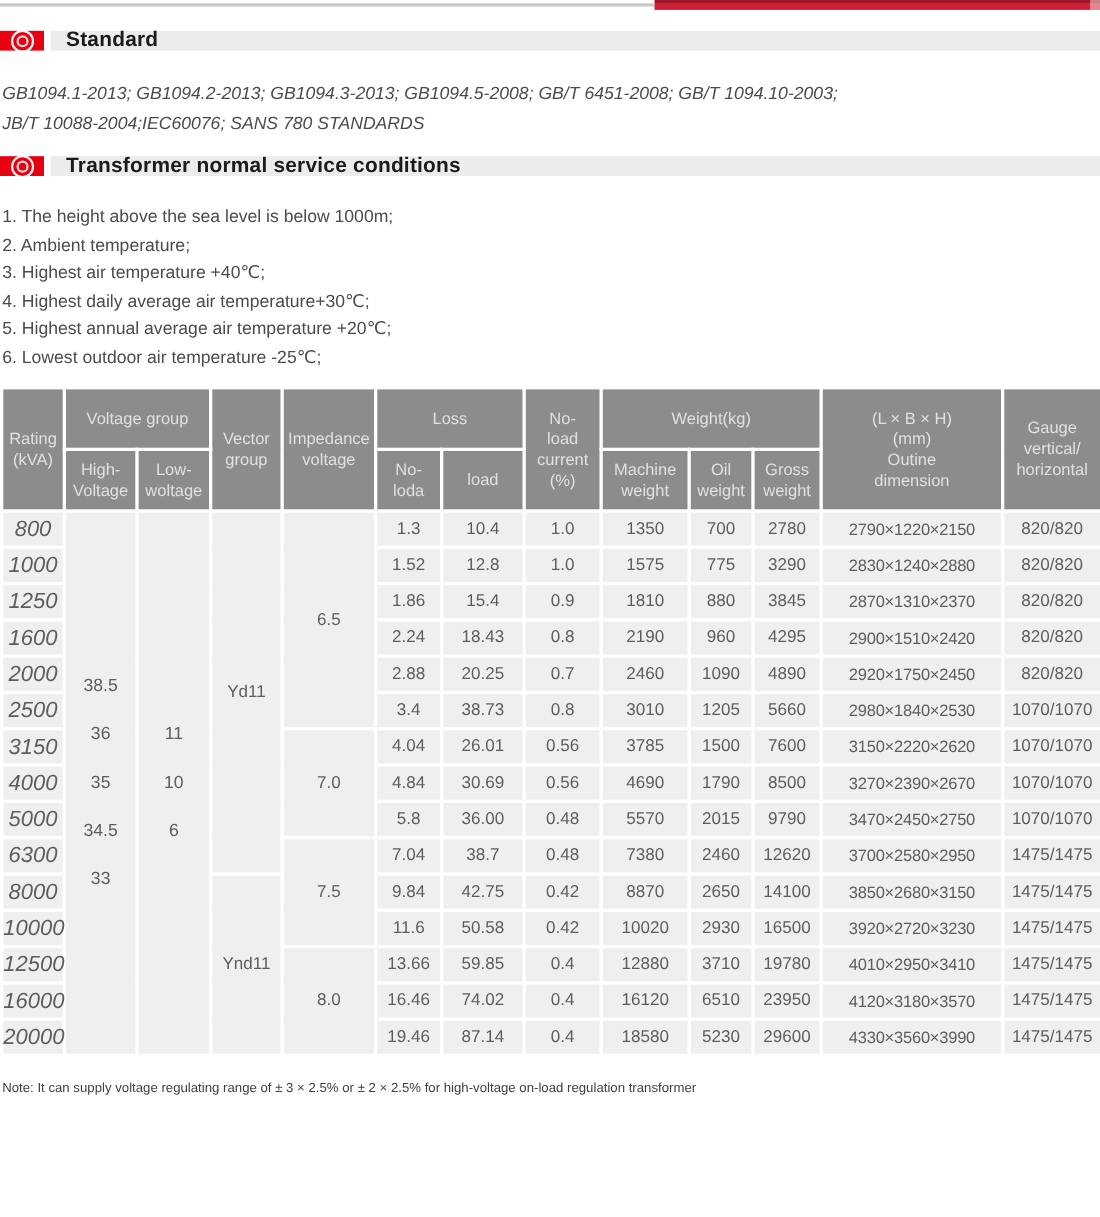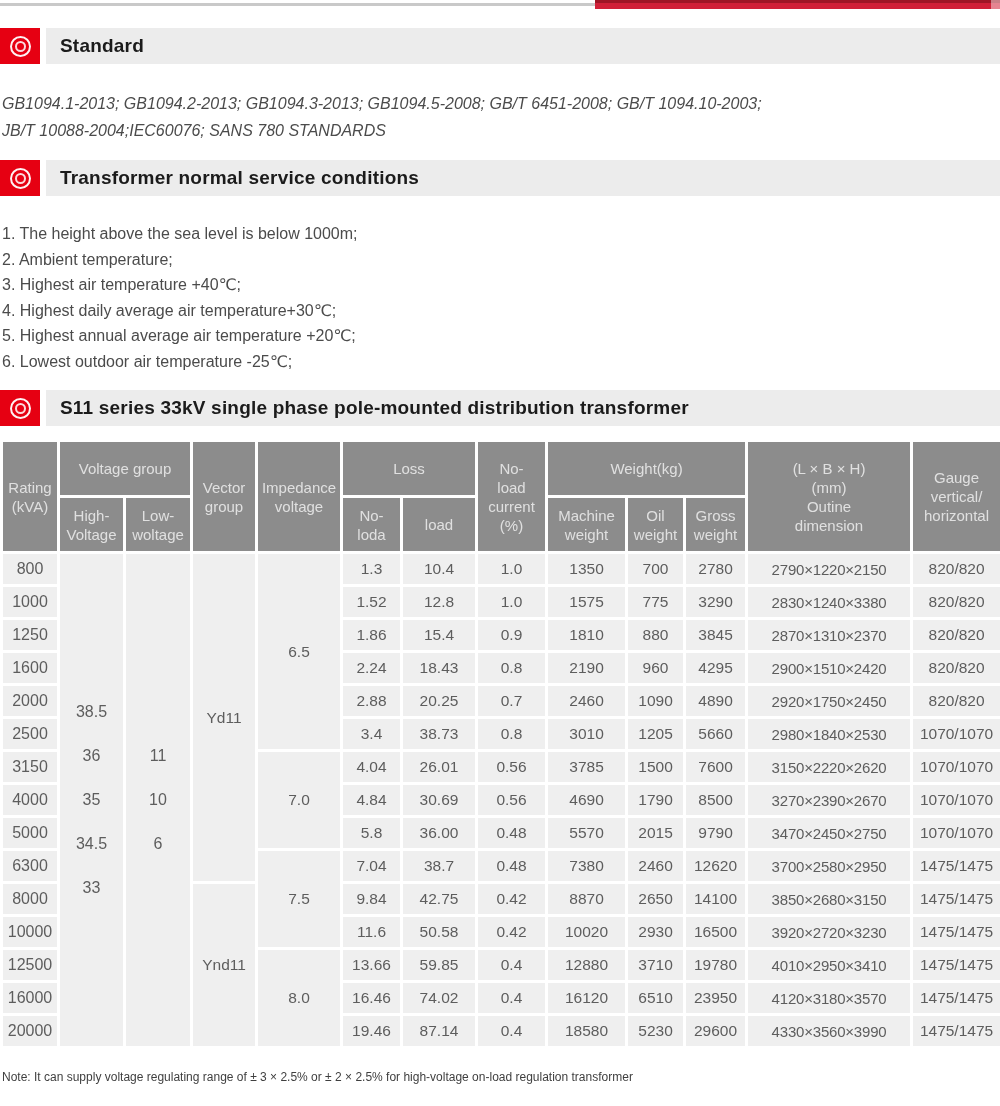--- a/index.html
+++ b/index.html
@@ -9,40 +9,40 @@
   
   .topbar { display:flex; align-items:flex-start; height:12px; }
   .topbar-line { flex:1; height:3px; background:#c9c9c9; margin-top:3px; }
   .topbar-red { width:405px; height:9px;
     background:linear-gradient(to bottom,#9e1626 0,#9e1626 3px,#d02038 3px,#d02038 100%);
     position:relative; }
   .topbar-red:after { content:""; position:absolute; right:0; top:0; width:9px; height:9px;
     background:rgba(255,255,255,.45); }
 
   
-  .section-header { display:flex; align-items:stretch; height:36px; margin-top:16px; }
+  .section-header { display:flex; align-items:stretch; height:18px; margin-top:16px; }
   .logo-icon { width:40px; background:#e60012; display:flex; align-items:center; justify-content:center; margin-right:6px; flex:0 0 40px; }
   .ring { width:21px; height:21px; border:2px solid rgba(255,255,255,.95); border-radius:50%;
     display:flex; align-items:center; justify-content:center; box-sizing:border-box; }
   .ring-inner { width:11px; height:11px; border:2px solid rgba(255,255,255,.85); border-radius:50%; box-sizing:border-box; }
   .section-bar { flex:1; background:#ececec; display:flex; align-items:center; padding-left:14px; }
   .section-bar h2 { margin:0; font-size:19px; font-weight:bold; color:#1b1b1b; letter-spacing:.2px; }
 
   .std-text { margin:26px 0 0 2px; font-size:16px; line-height:27px; white-space:pre-line; color:#4b4b4b;font-style:italic; }
 
   .conditions { margin:25px 17px 0 2px; }
   .cond-item { font-size:16px; line-height:25.5px; color:#4b4b4b; }
 
   
   table.spec { border-collapse:collapse; table-layout:fixed; width:1000px; margin-top:13px; }
   .spec th { background:#8c8c8c; color:#e0e0e0; font-weight:normal; font-size:15px; line-height:19px;
     border:3px solid #ffffff; white-space:pre-line; padding:0; height:53px; text-align:center; }
   .spec td { background:#efefef; color:#5d5d5d; font-size:15.5px; text-align:center;
     border:3px solid #ffffff; padding:0; height:30px; vertical-align:middle; }
-  .spec td.rating-cell { font-size:16px; }
+  .spec td.rating-cell { font-size:20px;font-style:italic; }
   .spec td.dim-cell { font-size:15px; letter-spacing:-0.2px; }
   .stack-line { line-height:44px; font-size:16px; }
 
   .note { margin:21px 0 0 2px; font-size:12px; color:#3f3f3f; }
 </style>
 </head>
 <body>
 
 <div class="page">
 
@@ -76,30 +76,20 @@
   </div>
   <div class="conditions">
       <div class="cond-item">1. The height above the sea level is below 1000m;</div>
       <div class="cond-item">2. Ambient temperature;</div>
       <div class="cond-item">3. Highest air temperature +40℃;</div>
       <div class="cond-item">4. Highest daily average air temperature+30℃;</div>
       <div class="cond-item">5. Highest annual average air temperature +20℃;</div>
       <div class="cond-item">6. Lowest outdoor air temperature -25℃;</div>
     </div>
 
-  <div class="section-header">
-    <div class="logo-icon">
-      <span class="ring">
-          <span class="ring-inner"></span>
-        </span>
-    </div>
-    <div class="section-bar">
-      <h2>S11 series 33kV single phase pole-mounted distribution transformer</h2>
-    </div>
-  </div>
 
   <table class="spec">
     <colgroup>
       <col style="width:57px">
         <col style="width:66px">
         <col style="width:67px">
         <col style="width:65px">
       <col style="width:85px">
         <col style="width:60px">
         <col style="width:75px">
@@ -176,21 +166,21 @@
           <td>820/820</td>
         </tr>
         <tr>
           <td class="rating-cell">1000</td>
           <td>1.52</td>
           <td>12.8</td>
           <td>1.0</td>
           <td>1575</td>
           <td>775</td>
           <td>3290</td>
-          <td class="dim-cell">2830×1240×3380</td>
+          <td class="dim-cell">2830×1240×2880</td>
           <td>820/820</td>
         </tr>
         <tr>
           <td class="rating-cell">1250</td>
           <td>1.86</td>
           <td>15.4</td>
           <td>0.9</td>
           <td>1810</td>
           <td>880</td>
           <td>3845</td>

